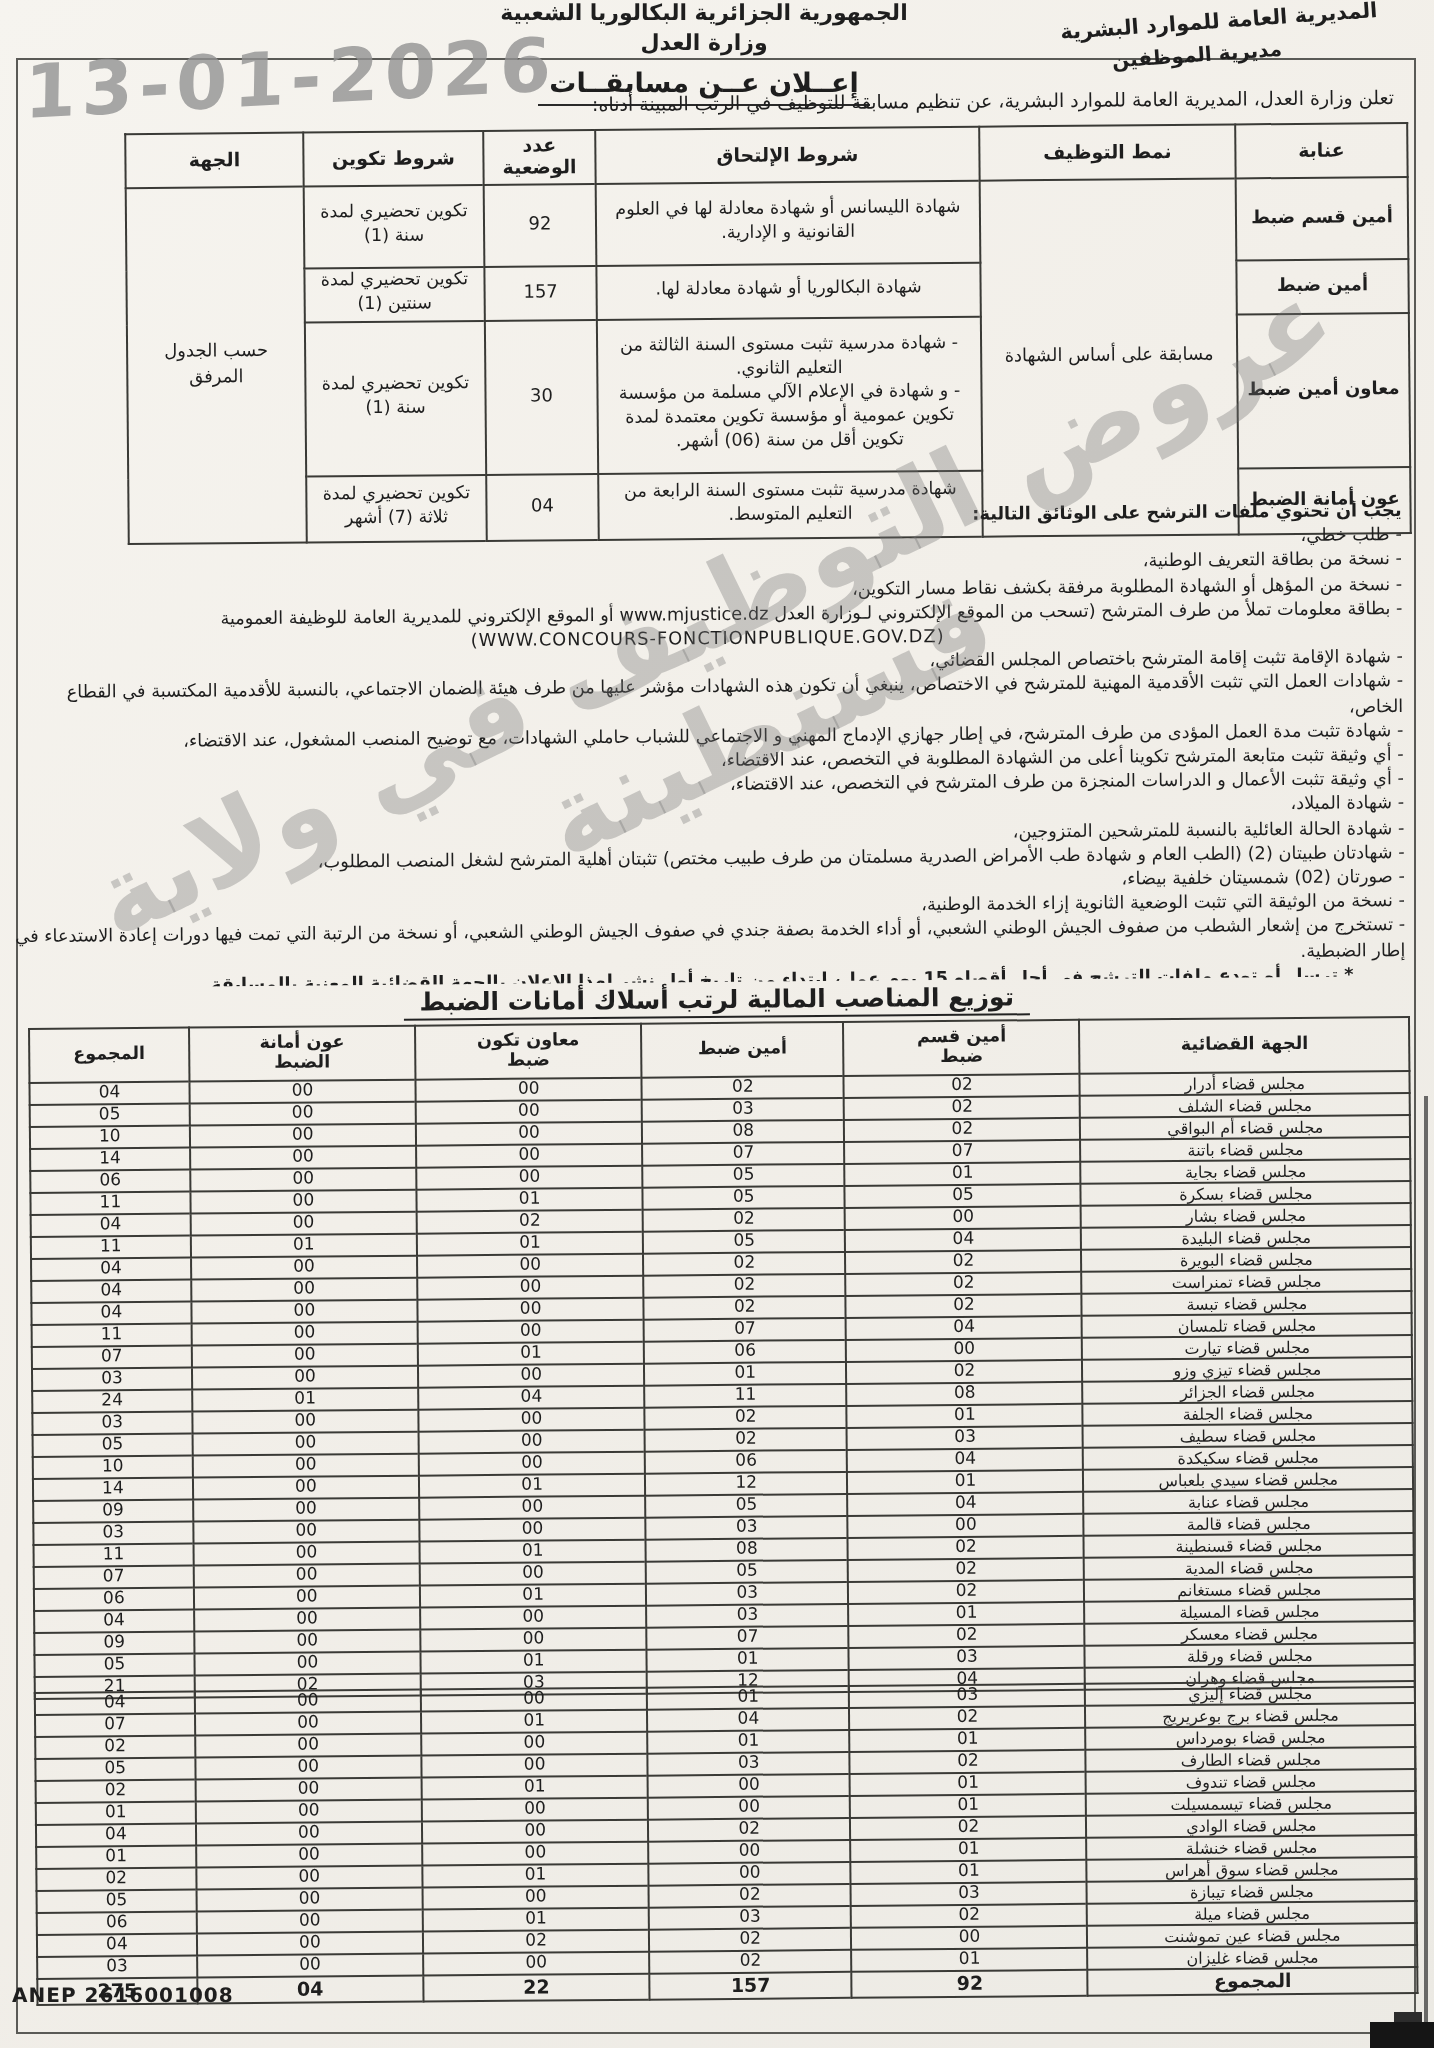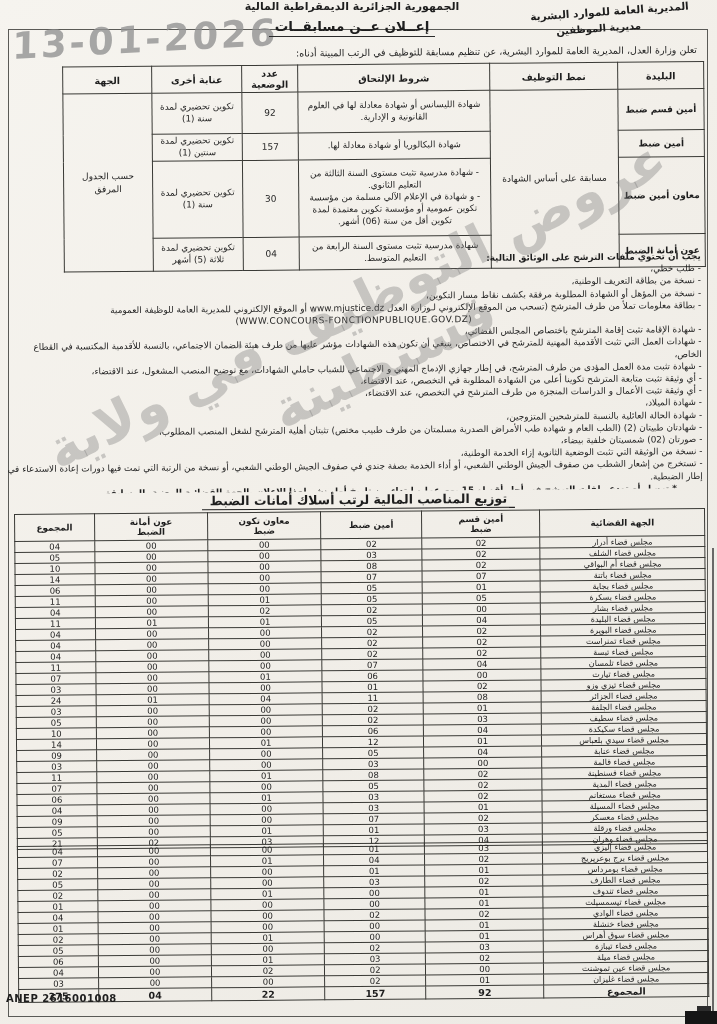--- a/index.html
+++ b/index.html
@@ -97,45 +97,46 @@
   <div class="frame"></div>
 
   <div class="stamp-date">13-01-2026</div>
 
   <div class="hdr-right">
     <span>المديرية العامة للموارد البشرية</span>
     <span class="sub">مديرية الموظفين</span>
   </div>
 
   <div class="hdr-center">
-    <div class="rep">الجمهورية الجزائرية الديمقراطية المالية</div>
+    <div class="rep">الجمهورية الجزائرية البكالوريا الشعبية</div>
+    <div class="min">وزارة العدل</div>
     <div><span class="ann">إعــلان عــن مسابقــات</span></div>
   </div>
 
   <div class="tilt">
 
     <div class="intro-line">تعلن وزارة العدل، المديرية العامة للموارد البشرية، عن تنظيم مسابقة للتوظيف في الرتب المبينة أدناه:</div>
 
     <div class="ranks-wrap">
       <table>
         <colgroup>
           <col style="width:86px">
             <col style="width:128px">
             <col style="width:192px">
           <col style="width:56px">
             <col style="width:90px">
             <col style="width:89px">
         </colgroup>
         <tbody>
             <tr>
-          <th>البليدة</th>
+          <th>عنابة</th>
           <th>نمط التوظيف</th>
           <th>شروط الإلتحاق</th>
           <th>عدد الوضعية</th>
-          <th>عنابة أخرى</th>
+          <th>شروط تكوين</th>
           <th>الجهة</th>
         </tr>
         <tr class="r1">
           <td class="rank">أمين قسم ضبط</td>
           <td rowspan="4">مسابقة على أساس الشهادة</td>
           <td class="cond">شهادة الليسانس أو شهادة معادلة لها في العلوم القانونية و الإدارية.</td>
           <td>92</td>
           <td class="cond">تكوين تحضيري لمدة سنة (1)</td>
           <td rowspan="4">حسب الجدول المرفق</td>
         </tr>
@@ -149,21 +150,21 @@
           <td class="rank">معاون أمين ضبط</td>
           <td class="cond">- شهادة مدرسية تثبت مستوى السنة الثالثة من التعليم الثانوي.
 - و شهادة في الإعلام الآلي مسلمة من مؤسسة تكوين عمومية أو مؤسسة تكوين معتمدة لمدة تكوين أقل من سنة (06) أشهر.</td>
           <td>30</td>
           <td class="cond">تكوين تحضيري لمدة سنة (1)</td>
         </tr>
         <tr class="r4">
           <td class="rank">عون أمانة الضبط</td>
           <td class="cond">شهادة مدرسية تثبت مستوى السنة الرابعة من التعليم المتوسط.</td>
           <td>04</td>
-          <td class="cond">تكوين تحضيري لمدة ثلاثة (5) أشهر</td>
+          <td class="cond">تكوين تحضيري لمدة ثلاثة (7) أشهر</td>
         </tr>
       </tbody>
         </table>
     </div>
 
     <div class="docs">
         <div class="doc-line head">يجب أن تحتوي ملفات الترشح على الوثائق التالية:</div>
         <div class="doc-line">- طلب خطي،</div>
         <div class="doc-line">- نسخة من بطاقة التعريف الوطنية،</div>
         <div class="doc-line">- نسخة من المؤهل أو الشهادة المطلوبة مرفقة بكشف نقاط مسار التكوين،</div>

